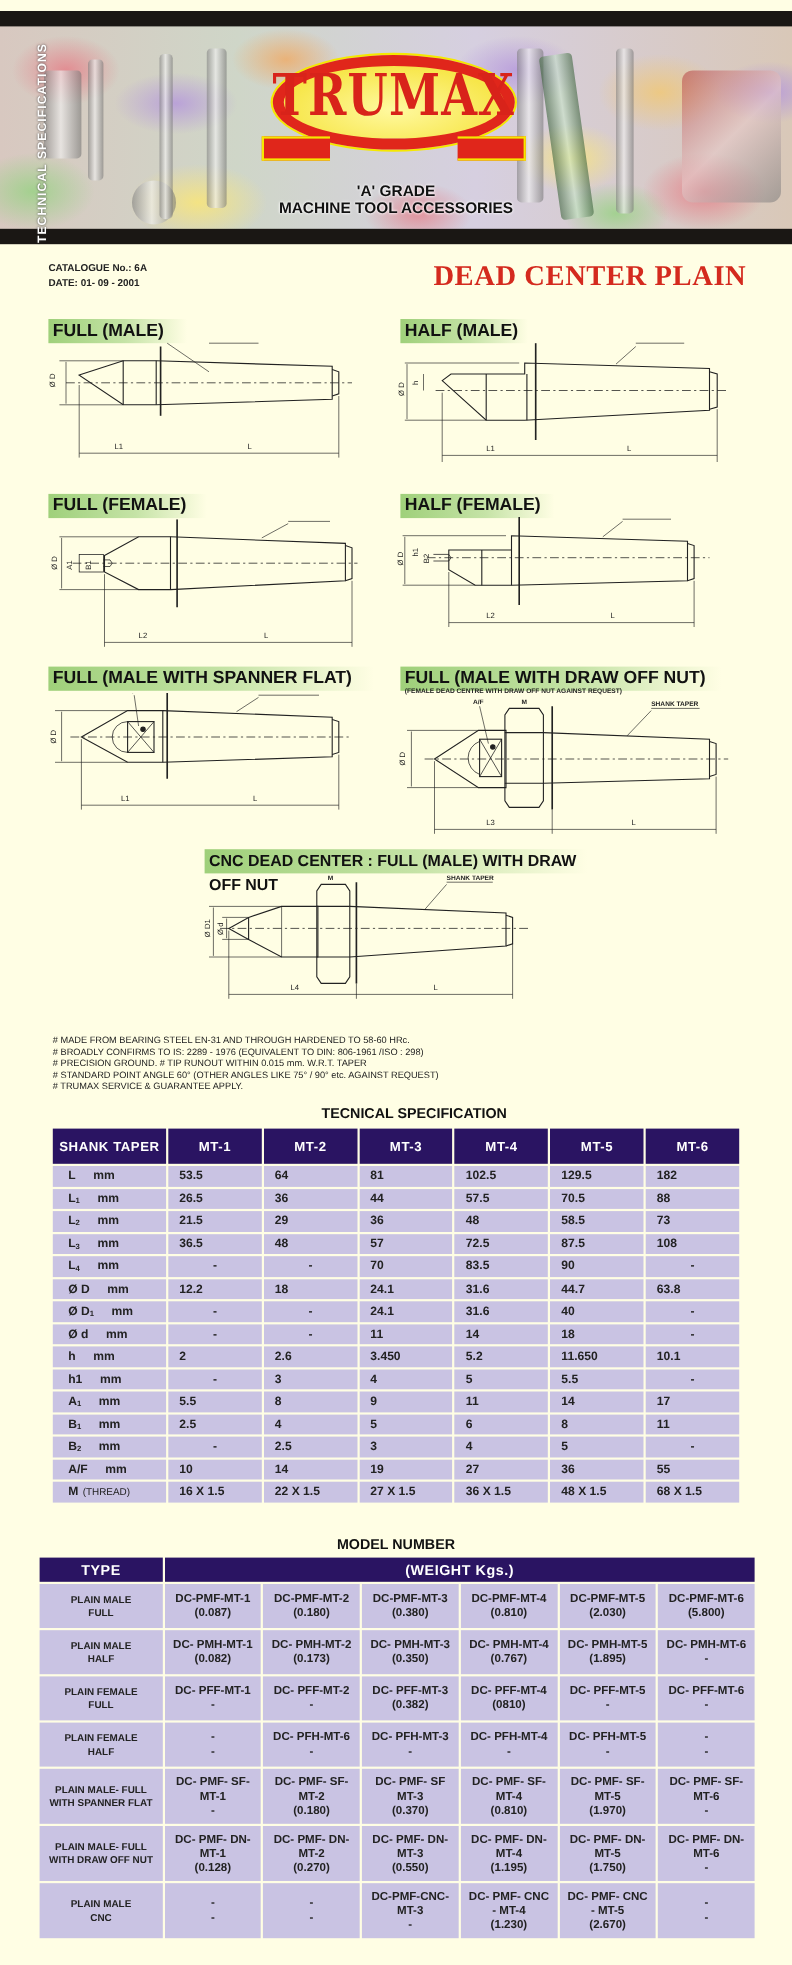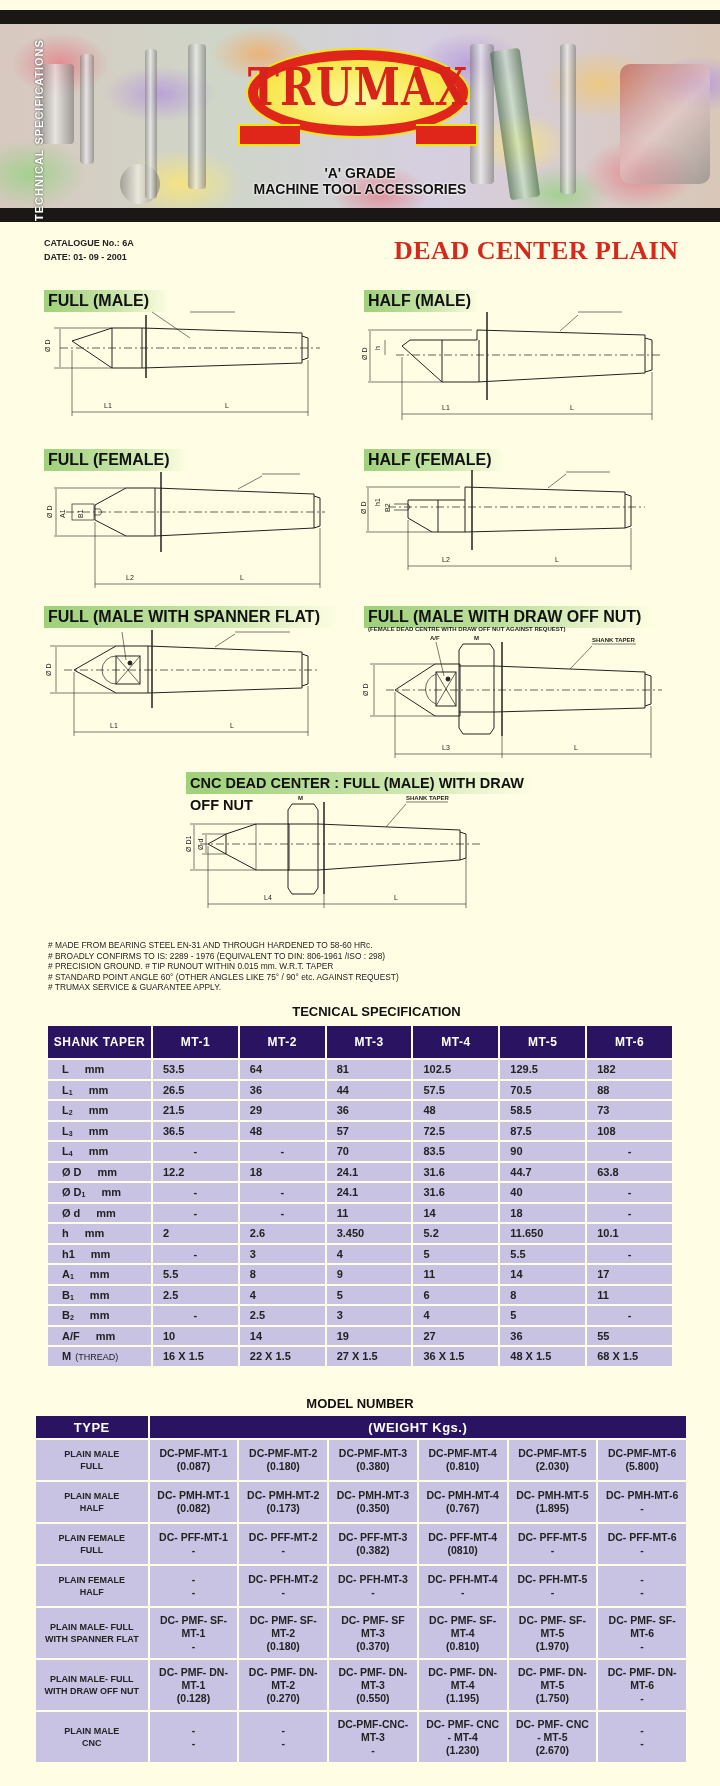--- a/index.html
+++ b/index.html
@@ -615,21 +615,21 @@
       <tr>
         <td class="typ">
           <div>PLAIN FEMALE</div>
           <div>HALF</div>
         </td>
         <td>
           <div>-</div>
           <div>-</div>
         </td>
         <td>
-          <div>DC- PFH-MT-2</div>
+          <div>DC- PFH-MT-6</div>
           <div>-</div>
         </td>
         <td>
           <div>DC- PFH-MT-3</div>
           <div>-</div>
         </td>
         <td>
           <div>DC- PFH-MT-4</div>
           <div>-</div>
         </td>

